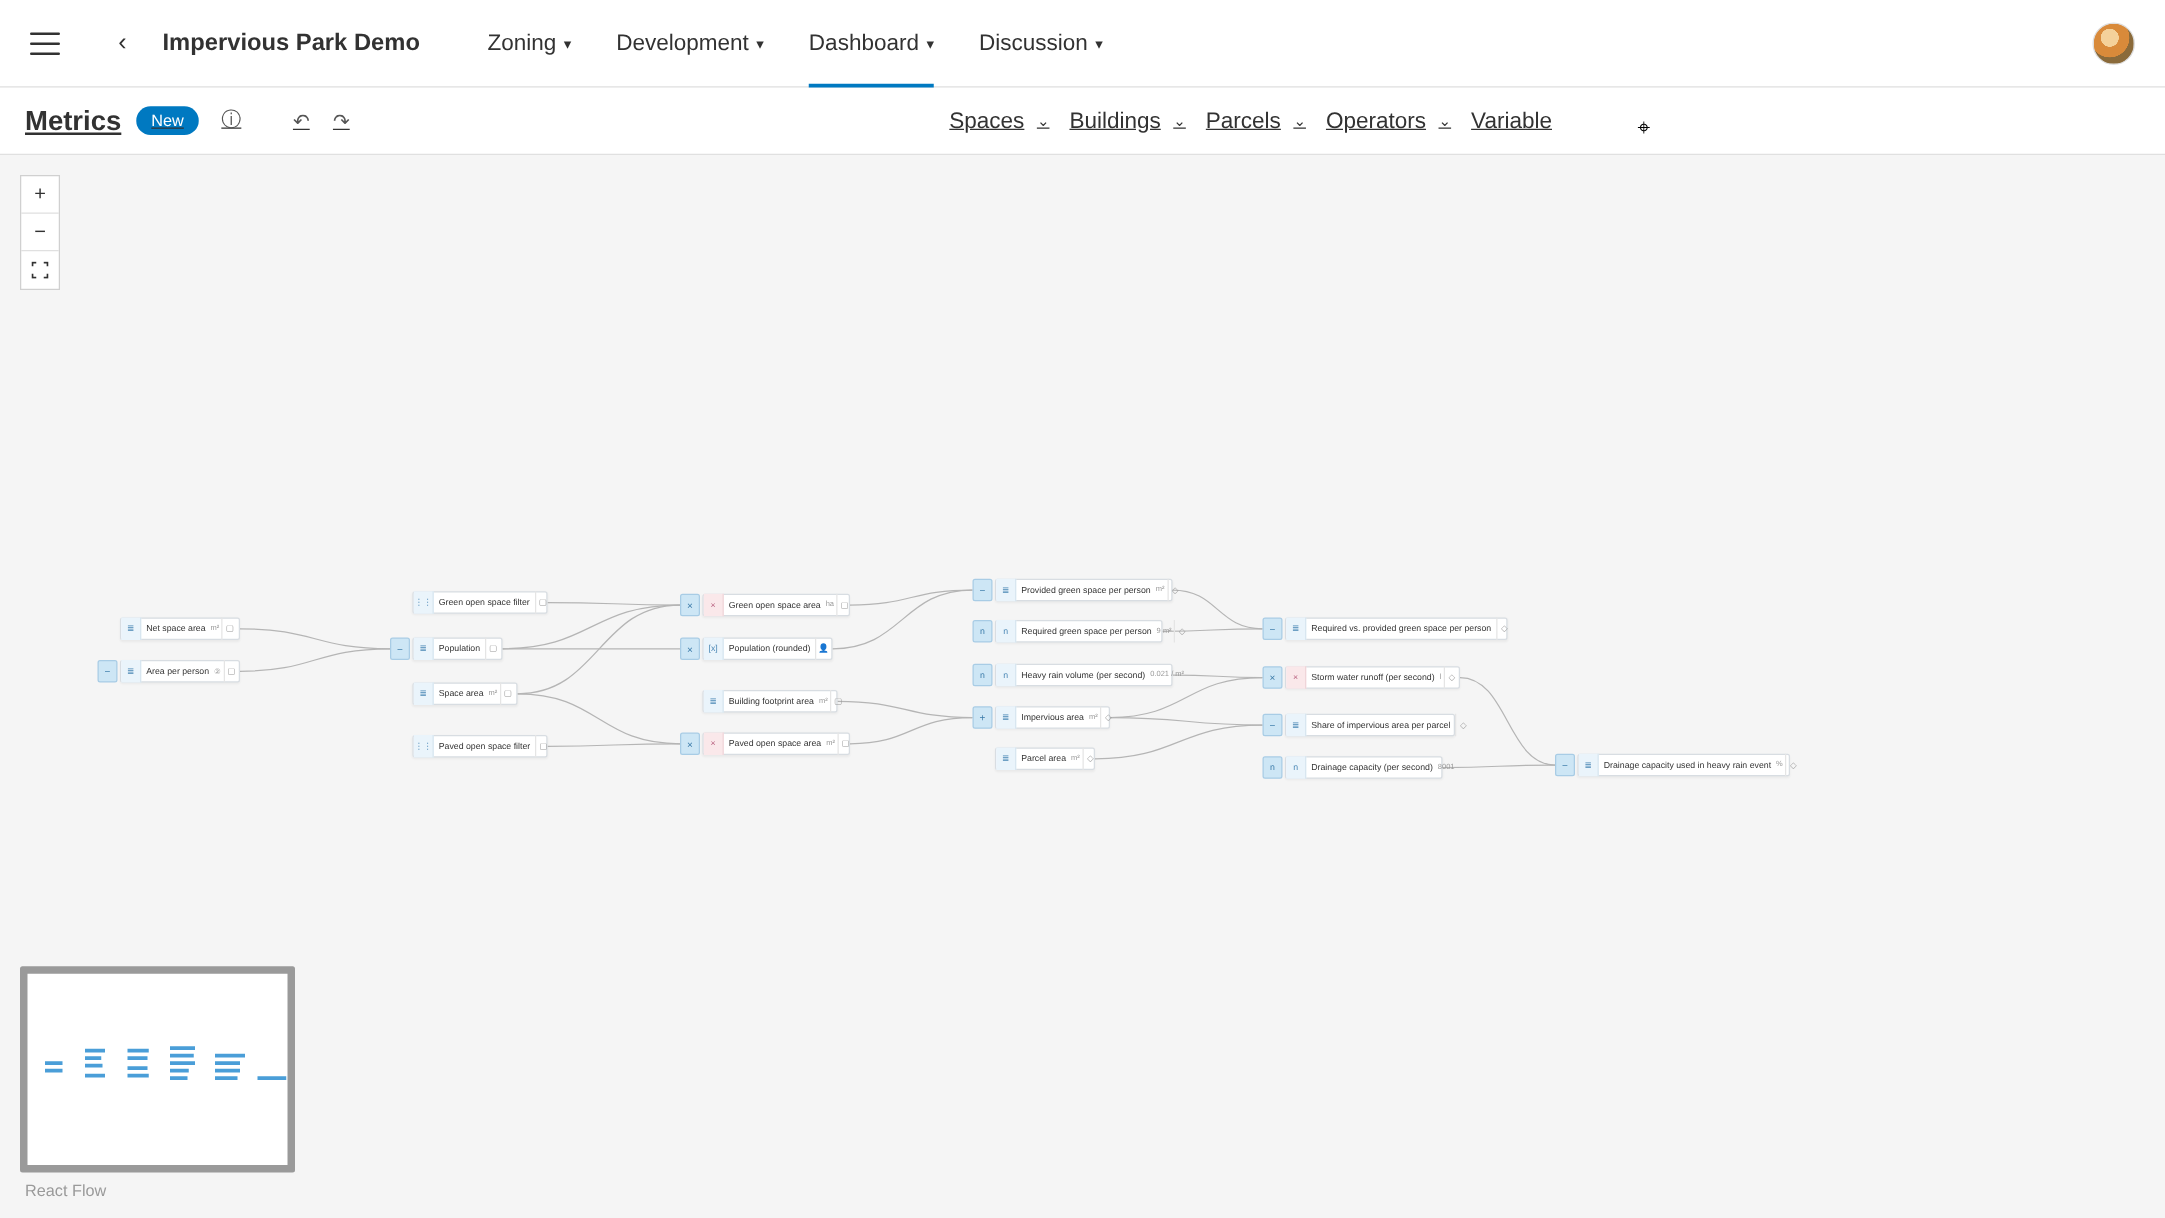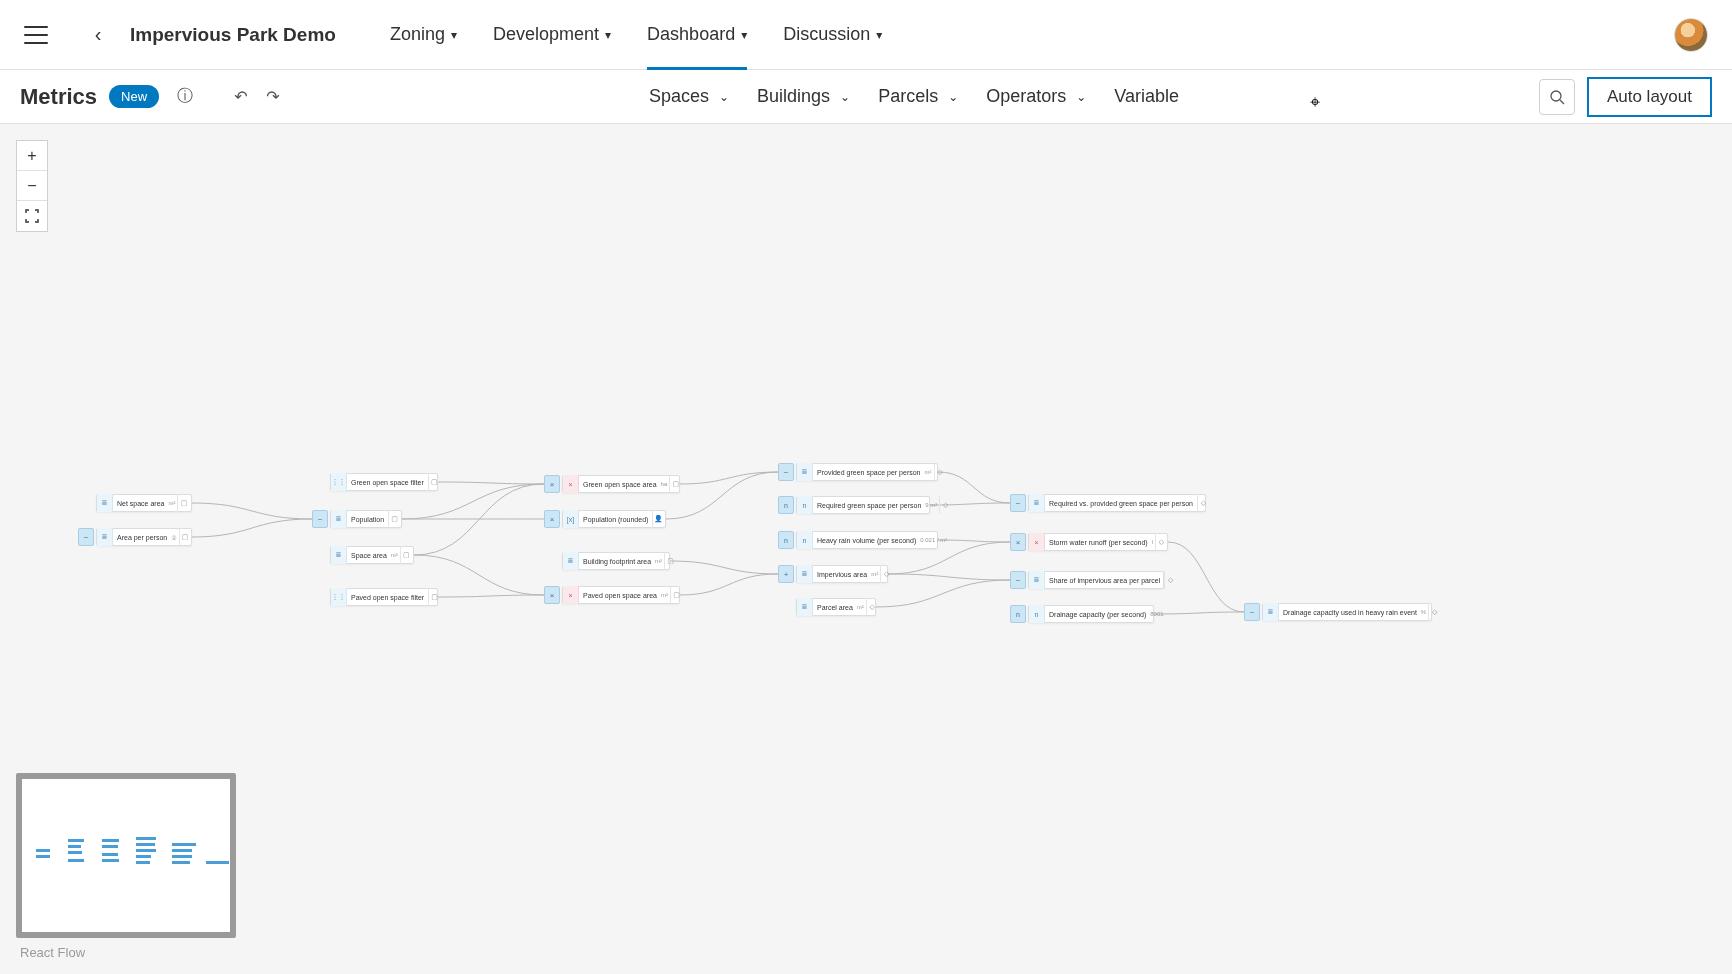--- a/index.html
+++ b/index.html
@@ -10,25 +10,25 @@
 .hamburger { width: 24px; height: 18px; display: flex; flex-direction: column; justify-content: space-between; cursor: pointer; margin-right: 38px; }
 .hamburger span { height: 2px; background: #323232; border-radius: 1px; }
 .back-chevron { width: 24px; height: 24px; display: flex; align-items: center; justify-content: center; cursor: pointer; margin-right: 20px; font-size: 20px; color: #323232; }
 .project-title { font-size: 19px; font-weight: 600; margin-right: 36px; }
 .nav-item { font-size: 18px; color: #323232; padding: 0 18px; height: 70px; display: flex; align-items: center; cursor: pointer; position: relative; }
 .nav-item.active::after { content: ""; position: absolute; bottom: 0; left: 18px; right: 18px; height: 3px; background: #0079c1; }
 .caret { margin-left: 6px; font-size: 12px; }
 .avatar { width: 34px; height: 34px; border-radius: 50%; background: radial-gradient(circle at 40% 35%, #f4d19a 0 25%, #d98a3a 26% 55%, #8a6a3a 56% 100%); margin-left: auto; cursor: pointer; border: 1px solid #ddd; }
 
 
-.toolbar { height: 54px; background: #fff; border-bottom: 1px solid #e0e0e0; display: flex; align-items: center; padding: 0 20px; }
+.toolbar { height: 54px; background: #fff; border-bottom: 1px solid #e0e0e0; display: flex; align-items: center; padding: 0 20px; text-decoration: underline; }
 .page-title { font-size: 22px; font-weight: 700; margin-right: 12px; }
 .badge-new { background: #0079c1; color: #fff; font-size: 13px; font-weight: 500; padding: 4px 12px; border-radius: 14px; margin-right: 10px; }
 .tb-icon { width: 32px; height: 32px; display: flex; align-items: center; justify-content: center; cursor: pointer; color: #555; font-size: 16px; }
-.tb-center { margin-left: auto; margin-right: auto; display: flex; gap: 28px; }
+.tb-center { margin-left: auto; margin-right: auto; display: flex; gap: 16px; }
 .tb-drop { display: flex; align-items: center; font-size: 18px; cursor: pointer; gap: 10px; }
 .tb-drop .chev { font-size: 12px; }
 .tb-right { display: flex; align-items: center; gap: 12px; }
 .search-btn { width: 36px; height: 36px; border: 1px solid #d0d0d0; border-radius: 4px; display: flex; align-items: center; justify-content: center; cursor: pointer; background: #fff; position: relative; }
 .auto-layout { border: 2px solid #0079c1; padding: 8px 18px; font-size: 17px; cursor: pointer; background: #fff; }
 
 
 .canvas-wrap { position: absolute; top: 124px; left: 0; right: 0; bottom: 0; background: #f5f5f5; }
 .zoom-ctrl { position: absolute; top: 16px; left: 16px; display: flex; flex-direction: column; border: 1px solid #d0d0d0; background: #fff; z-index: 5; }
 .zoom-ctrl div { width: 30px; height: 30px; display: flex; align-items: center; justify-content: center; cursor: pointer; font-size: 16px; border-bottom: 1px solid #e0e0e0; }
@@ -99,29 +99,20 @@
         <span class="chev">⌄</span>
       </div>
       <div class="tb-drop">
         <span>Operators</span>
         <span class="chev">⌄</span>
       </div>
       <div class="tb-drop">
         <span>Variable</span>
       </div>
     </div>
-  <div class="tb-right">
-    <div class="search-btn">
-      <svg width="16" height="16" viewBox="0 0 16 16">
-          <circle cx="7" cy="7" r="5" fill="none" stroke="#555" stroke-width="1.3"></circle>
-          <line x1="11" y1="11" x2="15" y2="15" stroke="#555" stroke-width="1.3"></line>
-        </svg>
-    </div>
-    <div class="auto-layout">Auto layout</div>
-  </div>
 </div>
 
 <div class="cursor-overlay">⌖</div>
 
 <div class="canvas-wrap">
   <div class="zoom-ctrl">
     <div>+</div>
     <div>−</div>
     <div>
       <svg width="14" height="14" viewBox="0 0 14 14" fill="none" stroke="#323232" stroke-width="1.4">

